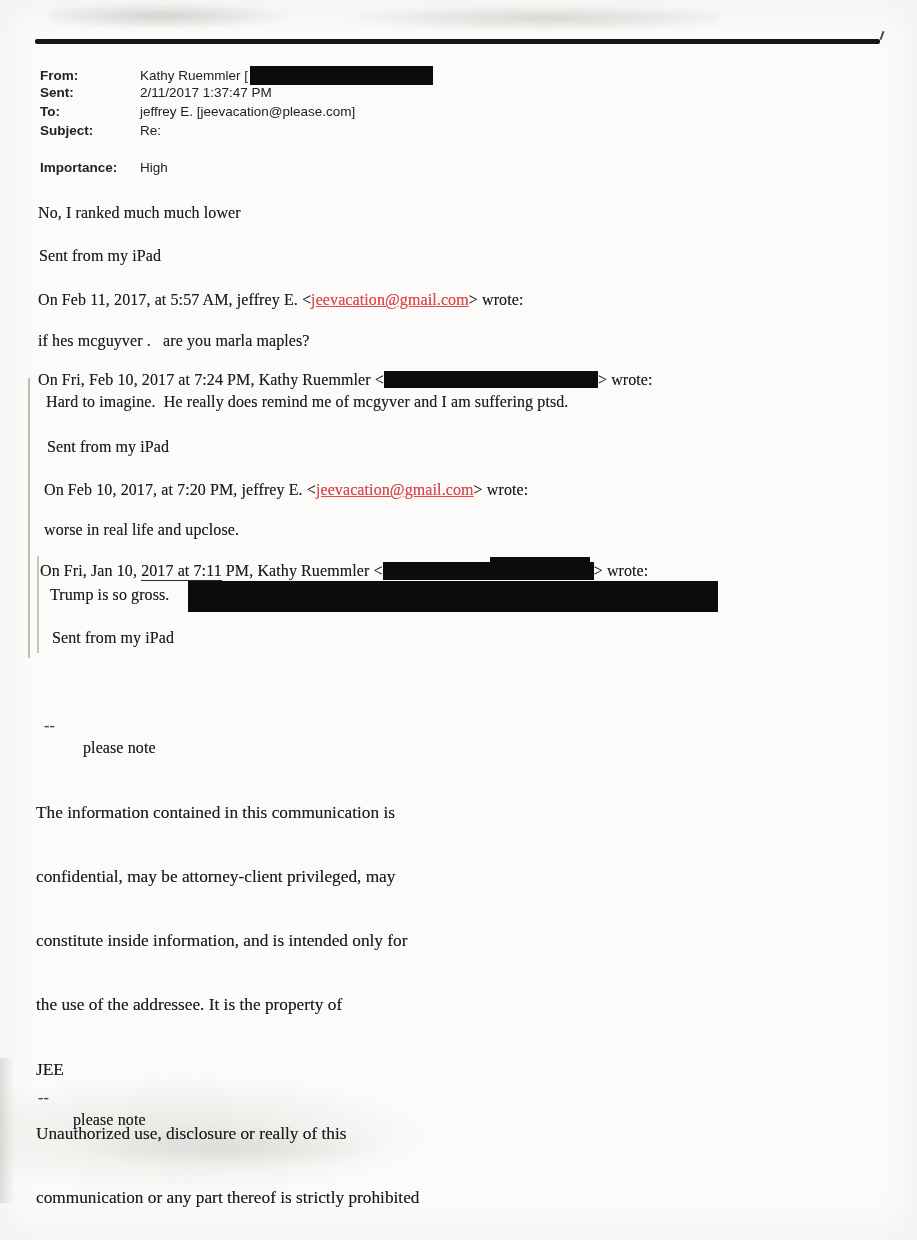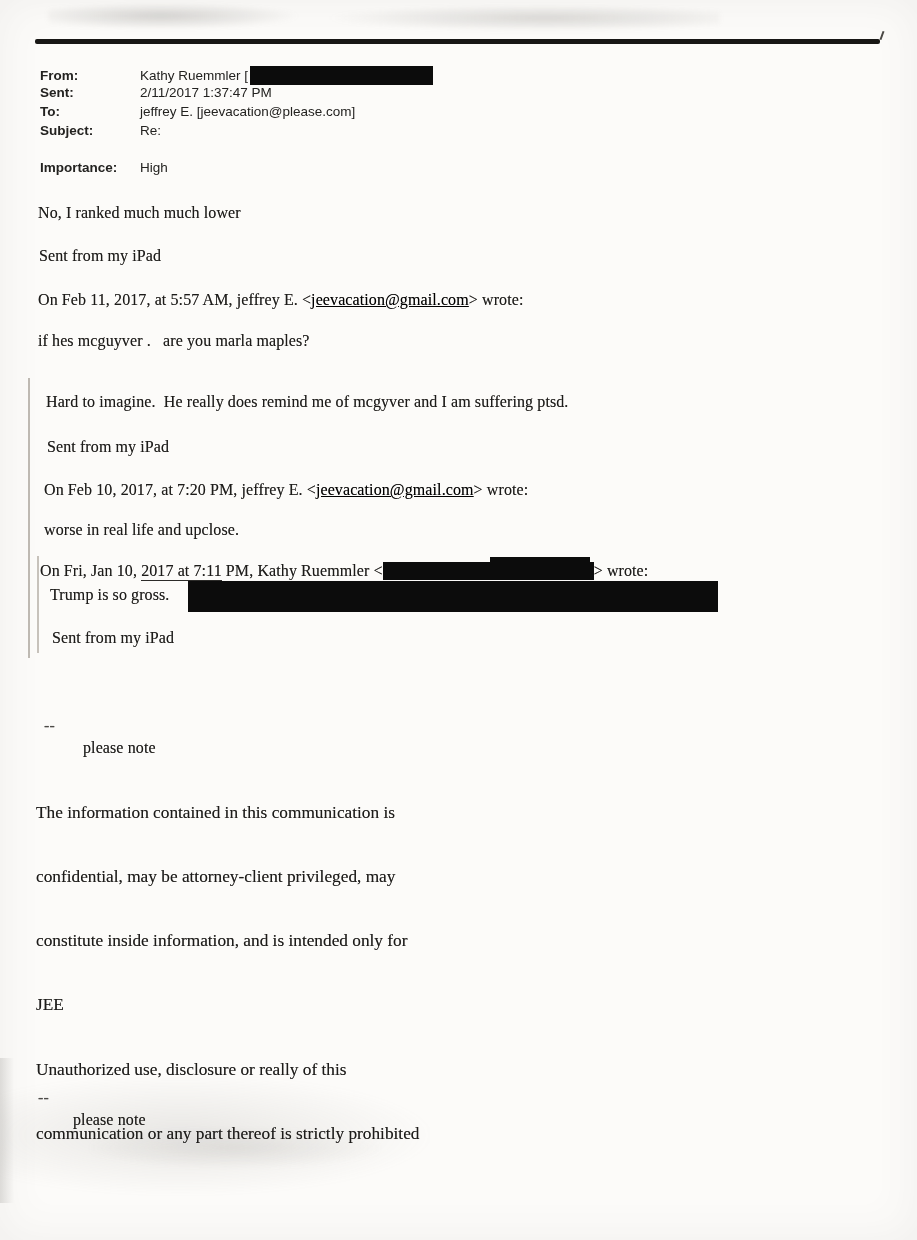--- a/index.html
+++ b/index.html
@@ -33,21 +33,21 @@
   .rx { display:inline-block; background:#0c0c0c; }
   .r1 { width:183px; height:19px; vertical-align:-5px; margin-left:2px; }
   .r2 { width:214px; height:17px; vertical-align:-3px; }
   .r3 { width:211px; height:18px; vertical-align:-4px; position:relative; }
   .r3::after { content:""; position:absolute; right:4px; top:-5px; width:100px; height:6px; background:#0c0c0c; }
   .r4 { left:188px; top:581px; width:530px; height:31px; background:#0c0c0c; }
   
   .b { font-size:16px; line-height:20px; white-space:pre-wrap; letter-spacing:.1px; color:#1d1c1a;
        text-shadow:0 0 .4px rgba(45,42,40,.55); }
   .seg { }
-  .lnk { color:#000000; text-decoration:underline; cursor:pointer; }
+  .lnk { color:#ef4444; text-decoration:underline; cursor:pointer; }
   .uline { border-bottom:1.6px solid #2c2b29; padding-bottom:1px;text-align:right; }
   
   .vq1 { left:28px; top:378px; width:1.6px; height:280px; background:#beb9b2; }
   .vq2 { left:37px; top:556px; width:1.6px; height:97px; background:#c7c2bb; }
   
   .disc { left:36px; top:759px; font-size:17.3px; line-height:21.4px; white-space:pre-wrap;
           text-shadow:0 0 .4px rgba(45,42,40,.55); }
   .dl { }
   .dash { color:#4c4a47; }
 </style>
@@ -84,20 +84,21 @@
   <div class="abs vq1"></div>
   <div class="abs vq2"></div>
 
   <p class="abs b" style="top:203px;left:38px">No, I ranked much much lower</p>
   <p class="abs b" style="top:246px;left:39px">Sent from my iPad</p>
 
   <p class="abs b" style="top:290px;left:38px"><span class="seg">On Feb 11, 2017, at 5:57 AM, jeffrey E. &lt;</span><a class="lnk">jeevacation@gmail.com</a><span class="seg">&gt; wrote:</span></p>
 
   <p class="abs b" style="top:331px;left:38px">if hes mcguyver .   are you marla maples?</p>
 
+  <p class="abs b" style="top:370px;left:38px"><span class="seg">On Fri, Feb 10, 2017 at 7:24 PM, Kathy Ruemmler &lt;</span><span class="rx r2"></span><span class="seg">&gt; wrote:</span></p>
 
   <p class="abs b" style="top:392px;left:46px">Hard to imagine.  He really does remind me of mcgyver and I am suffering ptsd.</p>
   <p class="abs b" style="top:437px;left:47px">Sent from my iPad</p>
 
   <p class="abs b" style="top:480px;left:44px"><span class="seg">On Feb 10, 2017, at 7:20 PM, jeffrey E. &lt;</span><a class="lnk">jeevacation@gmail.com</a><span class="seg">&gt; wrote:</span></p>
 
   <p class="abs b" style="top:520px;left:44px">worse in real life and upclose.</p>
 
   <p class="abs b" style="top:561px;left:40px"><span class="seg">On Fri, Jan 10, </span><span class="seg uline">2017 at 7:11</span><span class="seg"> PM, Kathy Ruemmler &lt;</span><span class="rx r3"></span><span class="seg">&gt; wrote:</span></p>
 
@@ -106,20 +107,21 @@
 
   <p class="abs b" style="top:628px;left:52px">Sent from my iPad</p>
 
   <p class="abs b dash" style="top:716px;left:44px">--</p>
   <p class="abs b" style="top:738px;left:83px">please note</p>
 
   <div class="abs disc">
     <div class="dl">The information contained in this communication is</div>
     <div class="dl">confidential, may be attorney-client privileged, may</div>
     <div class="dl">constitute inside information, and is intended only for</div>
+    <div class="dl">the use of the addressee. It is the property of</div>
     <div class="dl">JEE</div>
     <div class="dl">Unauthorized use, disclosure or really of this</div>
     <div class="dl">communication or any part thereof is strictly prohibited</div>
     
     
     
     
     
   </div>
 

